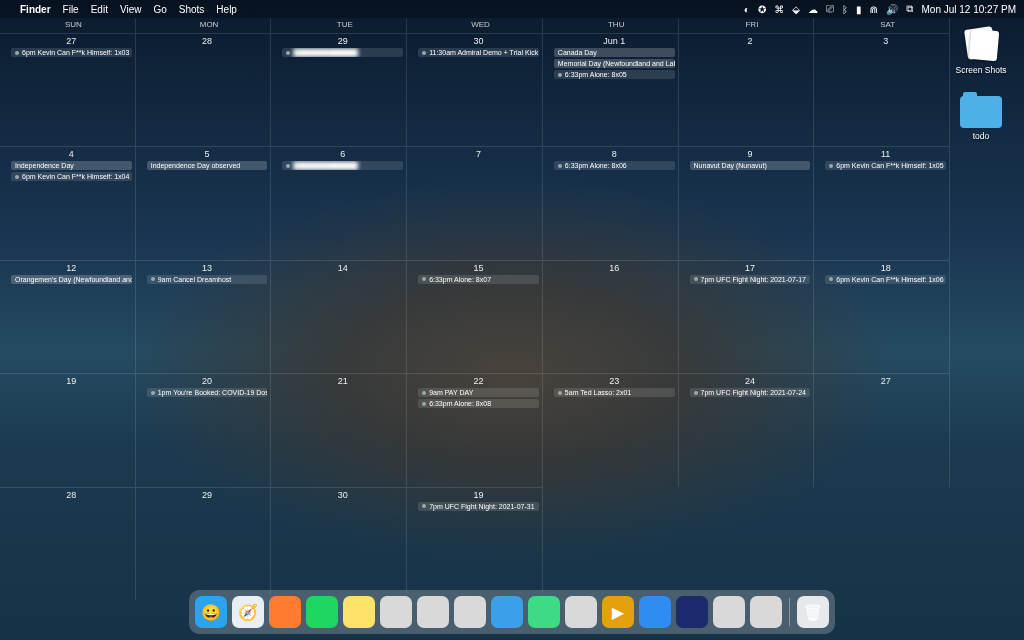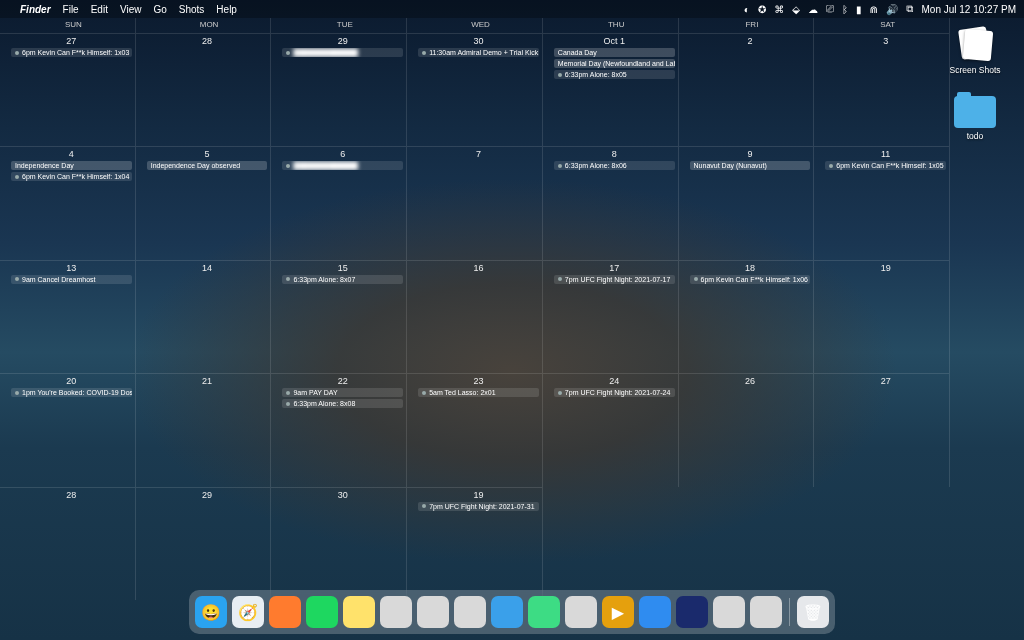--- a/index.html
+++ b/index.html
@@ -12,21 +12,21 @@
     linear-gradient(to bottom, #0b1a2e 0%, #132a42 20%, #1a3652 38%, #254b62 55%, #1b3a50 70%, #163246 100%);
 }
 .menubar {
   position: absolute; top: 0; left: 0; right: 0; height: 18px;
   display: flex; align-items: center;
   background: rgba(0,0,0,0.28);
   font-size: 10px; font-weight: 400;
   padding: 0 8px; gap: 12px;
 }
 .menubar .apple { font-size: 11px; }
-.menubar .appname { font-weight: 600; font-style: italic; }
+.menubar .appname { font-weight: 600; }
 .menubar .spacer { flex: 1; }
 .menubar .status { display: flex; gap: 8px; align-items: center; font-size: 10px; }
 .menubar .status span { display: inline-block; }
 .calendar {
   position: absolute; top: 18px; left: 0; width: 950px; height: 582px;
   display: grid; grid-template-columns: repeat(7,1fr); grid-template-rows: 15px repeat(5,1fr);
 }
 .dow {
   text-align: center; font-size: 8px; font-weight: 500; color: #ccc;
   border-right: 1px solid rgba(255,255,255,0.12); padding-top: 2px; margin-left: 12px;
@@ -45,21 +45,21 @@
   border-radius: 2px;
   padding: 1px 4px;
   font-size: 7px;
   color: #fff;
   white-space: nowrap; overflow: hidden; text-overflow: ellipsis;
   display: flex; align-items: center; gap: 3px;
 }
 .event.allday { background: rgba(255,255,255,0.20); }
 .event .dot { width: 4px; height: 4px; border-radius: 50%; background: #9aa; flex: 0 0 4px; }
 .desktop-icon {
-  position: absolute; right: 20px; width: 58px; text-align: center;
+  position: absolute; right: 14px; width: 58px; text-align: center;
   font-size: 8.5px; color: #fff; text-shadow: 0 1px 2px rgba(0,0,0,0.6);
 }
 .desktop-icon.ic1 { top: 26px; }
 .desktop-icon.ic2 { top: 96px; }
 .stack-badge {
   width: 42px; height: 36px; margin: 0 auto 3px;
   position: relative;
 }
 .paper { position:absolute; width:28px; height:30px; background:#fff; border-radius:3px;
   box-shadow: 0 1px 3px rgba(0,0,0,0.4); }
@@ -140,21 +140,21 @@
       </div>
     </div>
     <div class="cell">
       <div class="daynum">30</div>
       <div class="event">
         <span class="dot"></span>
         <span>11:30am Admiral Demo + Trial Kick Off</span>
       </div>
     </div>
     <div class="cell">
-      <div class="daynum">Oct 1</div>
+      <div class="daynum">Jun 1</div>
       <div class="event allday">
         <span>Canada Day</span>
       </div>
       <div class="event allday">
         <span>Memorial Day (Newfoundland and Labrador)</span>
       </div>
       <div class="event">
         <span class="dot"></span>
         <span>6:33pm Alone: 8x05</span>
       </div>
@@ -205,20 +205,26 @@
       </div>
     </div>
     <div class="cell">
       <div class="daynum">11</div>
       <div class="event">
         <span class="dot"></span>
         <span>6pm Kevin Can F**k Himself: 1x05</span>
       </div>
     </div>
     <div class="cell">
+      <div class="daynum">12</div>
+      <div class="event allday">
+        <span>Orangemen's Day (Newfoundland and Labrador)</span>
+      </div>
+    </div>
+    <div class="cell">
       <div class="daynum">13</div>
       <div class="event">
         <span class="dot"></span>
         <span>9am Cancel Dreamhost</span>
       </div>
     </div>
     <div class="cell">
       <div class="daynum">14</div>
     </div>
     <div class="cell">
@@ -275,23 +281,20 @@
         <span class="dot"></span>
         <span>5am Ted Lasso: 2x01</span>
       </div>
     </div>
     <div class="cell">
       <div class="daynum">24</div>
       <div class="event">
         <span class="dot"></span>
         <span>7pm UFC Fight Night: 2021-07-24</span>
       </div>
-    </div>
-    <div class="cell">
-      <div class="daynum">26</div>
     </div>
     <div class="cell">
       <div class="daynum">27</div>
     </div>
     <div class="cell">
       <div class="daynum">28</div>
     </div>
     <div class="cell">
       <div class="daynum">29</div>
     </div>

